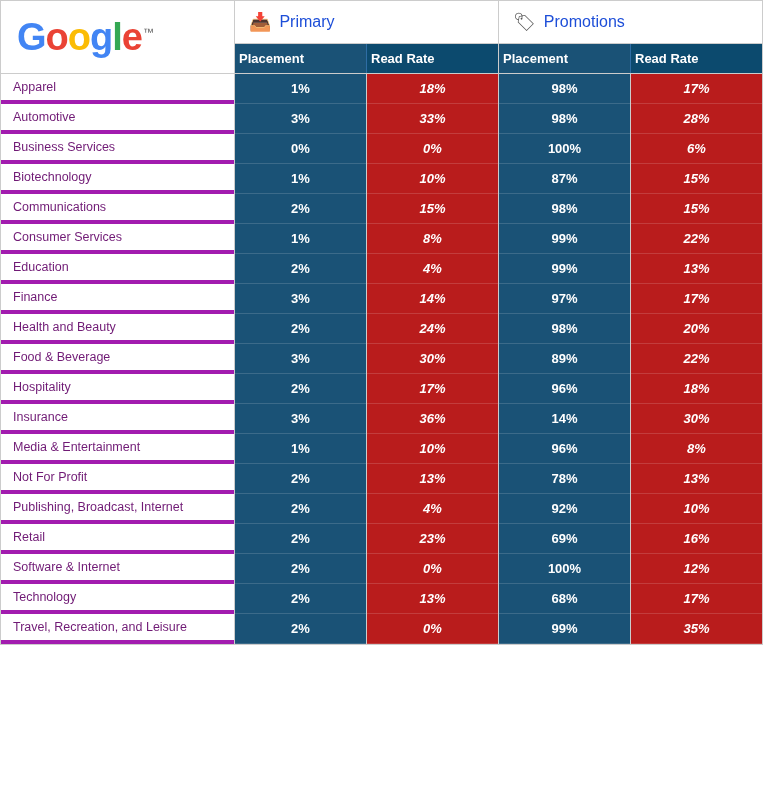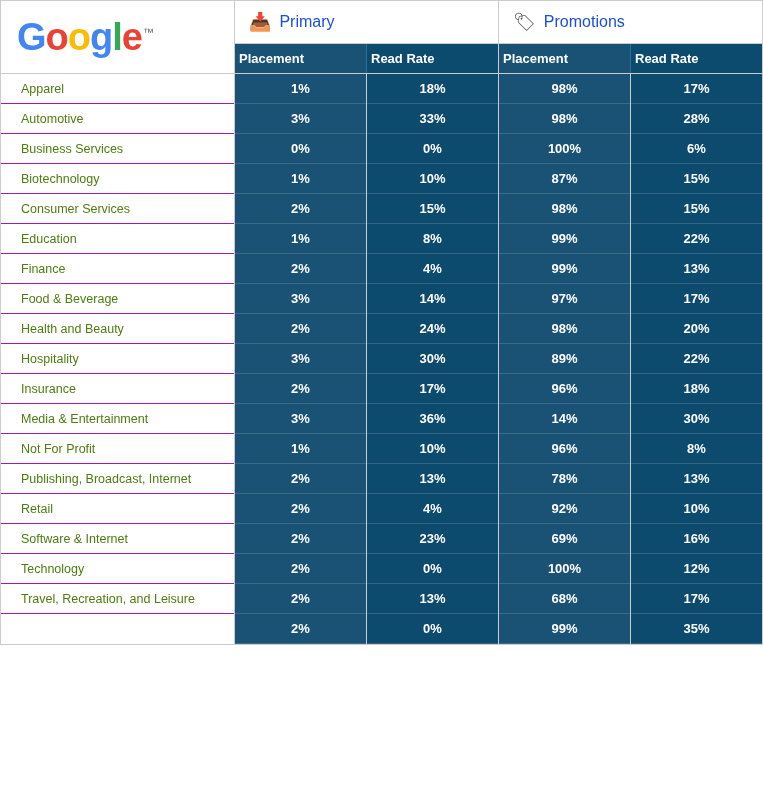--- a/index.html
+++ b/index.html
@@ -91,24 +91,24 @@
     }
     .table-body {
       display: flex;
     }
     .industry-col {
       width: 234px;
       border-right: 1px solid #ccc;
       flex-shrink: 0;
     }
     .industry-cell {
-      padding: 5px 10px 5px 20px;
+      padding: 5px 10px 5px 12px;
       font-size: 12.5px;
-      color: #4d7c0f;
-      border-bottom: 1px solid #a21caf;
+      color: #701a75;
+      border-bottom: 4px solid #a21caf;
       height: 30px;
       display: flex;
       align-items: center;
     }
     .data-cols {
       flex: 1;
       display: flex;
     }
     .data-col {
       flex: 1;
@@ -124,21 +124,22 @@
       justify-content: center;
       font-size: 13px;
       font-weight: bold;
       color: #fff;
       border-bottom: 1px solid rgba(255,255,255,0.15);
     }
     .data-cell.blue {
       background: #1a5276;
     }
     .data-cell.green {
-      background: #0c4a6e;
+      background: #b91c1c;
+      font-style: italic;
     }
   </style>
 </head>
 <body>
 
 <div class="container">
 
   <div class="top-section">
     <div class="logo-cell">
       <div class="google-logo">
@@ -170,25 +171,26 @@
       </div>
     </div>
   </div>
 
   <div class="table-body" id="table-body">
     <div class="industry-col" id="industry-col">
         <div class="industry-cell">Apparel</div>
         <div class="industry-cell">Automotive</div>
         <div class="industry-cell">Business Services</div>
         <div class="industry-cell">Biotechnology</div>
+        <div class="industry-cell">Communications</div>
         <div class="industry-cell">Consumer Services</div>
         <div class="industry-cell">Education</div>
         <div class="industry-cell">Finance</div>
+        <div class="industry-cell">Health and Beauty</div>
         <div class="industry-cell">Food &amp; Beverage</div>
-        <div class="industry-cell">Health and Beauty</div>
         <div class="industry-cell">Hospitality</div>
         <div class="industry-cell">Insurance</div>
         <div class="industry-cell">Media &amp; Entertainment</div>
         <div class="industry-cell">Not For Profit</div>
         <div class="industry-cell">Publishing, Broadcast, Internet</div>
         <div class="industry-cell">Retail</div>
         <div class="industry-cell">Software &amp; Internet</div>
         <div class="industry-cell">Technology</div>
         <div class="industry-cell">Travel, Recreation, and Leisure</div>
       </div>

